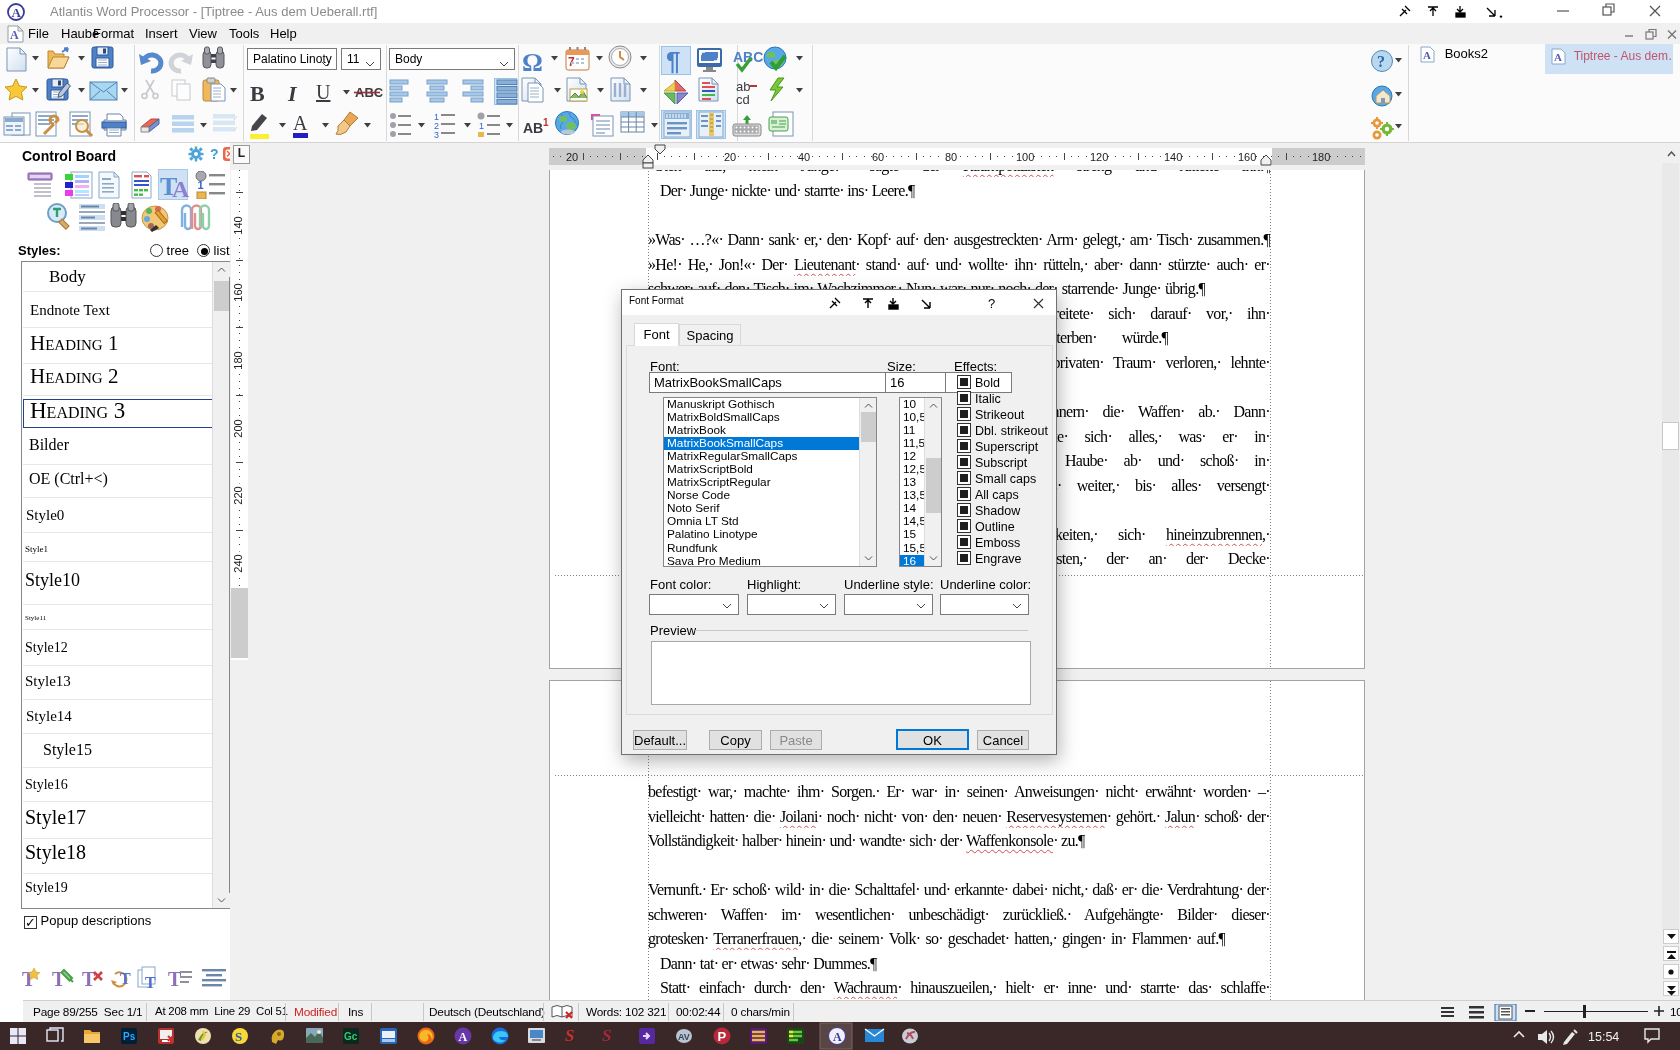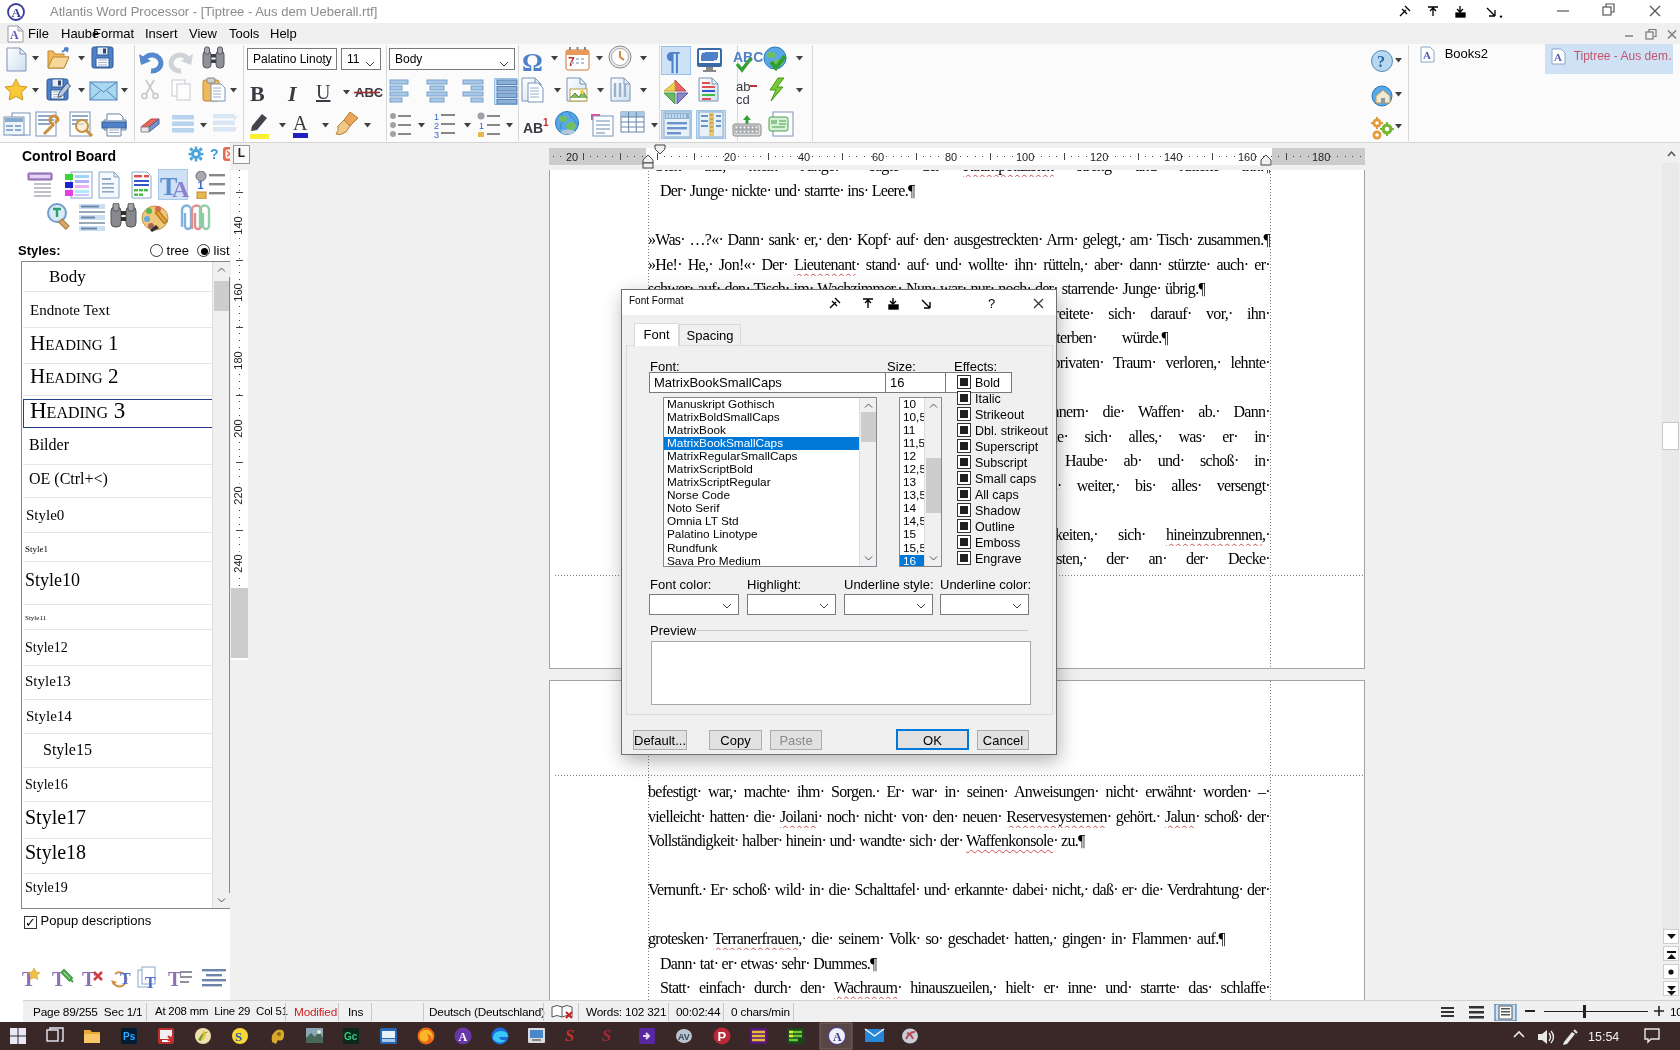--- a/index.html
+++ b/index.html
@@ -793,20 +793,21 @@
     <div class="docline just" style="left:418px; top:283px; width:622px">stand· er· auf,· wandte· sich· um· und· vergegenwärtigte· sich· alles,· was· er· in·</div>
     <div class="docline just" style="left:418px; top:307px; width:622px">diesem· Raume· gesehen· hatte.· Dann· nahm· er· die· Haube· ab· und· schoß· in·</div>
     <div class="docline just" style="left:418px; top:332px; width:622px">die· Konsole.· Und· dann· schoß· er· weiter,· er· schoß· weiter,· bis· alles· versengt·</div>
     <div class="docline just" style="left:418px; top:381px; width:622px">war,· und· begann· dann· mit· allen· seinen· Fähigkeiten,· sich· <span class="wavy">hineinzubrennen</span>,·</div>
     <div class="docline just" style="left:418px; top:405px; width:622px">und· zuletzt· traf· er· den· großen· grauen· Metallkasten,· der· an· der· Decke·</div>
 
     <div class="docline just" style="left:418px; top:638px; width:622px">befestigt· war,· machte· ihm· Sorgen.· Er· war· in· seinen· Anweisungen· nicht· erwähnt· worden· –·</div>
     <div class="docline just" style="left:418px; top:663px; width:622px">vielleicht· hatten· die· <span class="wavy">Joilani</span>· noch· nicht· von· den· neuen· <span class="wavy">Reservesystemen</span>· gehört.· <span class="wavy">Jalun</span>· schoß· der·</div>
     <div class="docline" style="left:418px; top:687px">Vollständigkeit· halber· hinein· und· wandte· sich· der· <span class="wavy">Waffenkonsole</span>· zu.¶</div>
     <div class="docline just" style="left:418px; top:736px; width:622px">Vernunft.· Er· schoß· wild· in· die· Schalttafel· und· erkannte· dabei· nicht,· daß· er· die· Verdrahtung· der·</div>
+    <div class="docline just" style="left:418px; top:761px; width:622px">schweren· Waffen· im· wesentlichen· unbeschädigt· zurückließ.· Aufgehängte· Bilder· dieser·</div>
     <div class="docline just" style="left:418px; top:785px; width:577px">grotesken· <span class="wavy">Terranerfrauen</span>,· die· seinem· Volk· so· geschadet· hatten,· gingen· in· Flammen· auf.¶</div>
     <div class="docline" style="left:430px; top:810px">Dann· tat· er· etwas· sehr· Dummes.¶</div>
     <div class="docline just" style="left:430px; top:834px; width:610px">Statt· einfach· durch· den· <span class="wavy">Wachraum</span>· hinauszueilen,· hielt· er· inne· und· starrte· das· schlaffe·</div>
 
     <div class="abs" id="hruler">
       <div id="hrstrip">
         <div class="rgray" style="left:0; width:97px"></div>
         <div class="rgray" style="left:723px; width:93px"></div>
         <div class="rdots"></div>
         <div class="rmid" style="left:34px; width:770px"></div>

